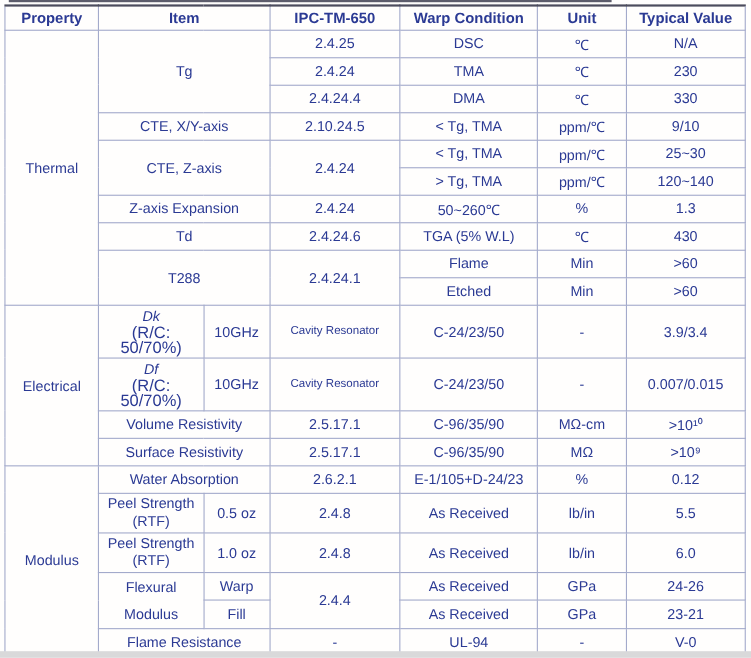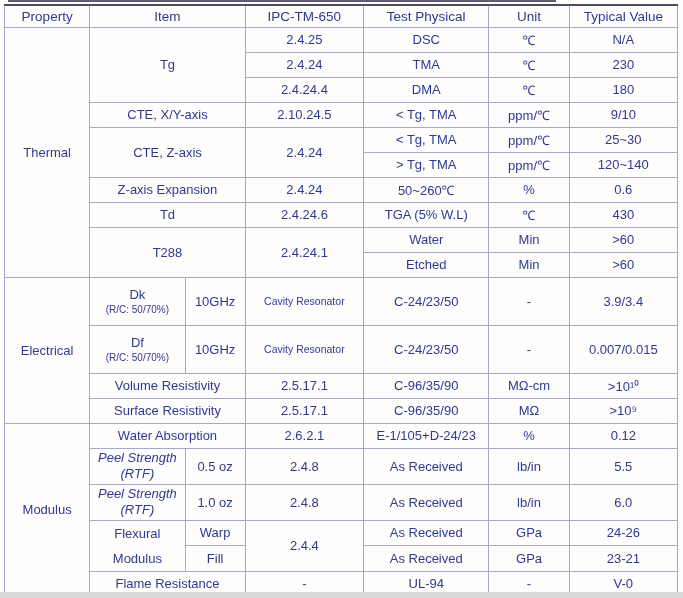--- a/index.html
+++ b/index.html
@@ -26,32 +26,32 @@
     border-top: 2px solid #4c4c5e;
     border-bottom: 2px solid #2b3990;
   }
   th, td {
     border: 1px solid #a3aacb;
     text-align: center; vertical-align: middle;
     color: #2b3a94;
     padding: 0 2px;
     overflow: hidden;
   }
-  th { font-size: 13.5px; font-weight: normal; }
+  th { font-size: 13.5px; font-weight: bold; }
   td { font-size: 13px; font-weight: normal; }
 
   tr.h22 { height: 22px; }
   tr.h25 { height: 25px; }
   tr.h48 { height: 48px; }
   tr.h36 { height: 36px; }
 
-  td .l1 { display: block; font-size: 13px; line-height: 17px; }
-  td .l2 { display: block; font-size: 10px; line-height: 14px; }
+  td .l1 { display: block; font-size: 13px; line-height: 17px; font-style: italic; }
+  td .l2 { display: block; font-size: 15px; line-height: 14px; }
   td.small { font-size: 10.5px; }
-  td.pre { white-space: pre-line; line-height: 16px; font-style: italic; }
+  td.pre { white-space: pre-line; line-height: 16px; }
   td.pre-wide { white-space: pre-line; line-height: 25px; }
 
   .bottom-strip {
     position: absolute; left: 0; bottom: 0; width: 683px; height: 6px;
     background: #d9d9da;
   }
 </style>
 </head>
 <body>
 
@@ -67,21 +67,21 @@
       <col style="width:125px">
       <col style="width:80px">
       <col style="width:108px">
     </colgroup>
 
     <thead>
       <tr class="h22">
         <th>Property</th>
         <th colspan="2">Item</th>
         <th>IPC-TM-650</th>
-        <th>Test Physical</th>
+        <th>Warp Condition</th>
         <th>Unit</th>
         <th>Typical Value</th>
       </tr>
     </thead>
 
     <tbody>
 
       <tr class="h25">
         <td rowspan="10">Thermal</td>
         <td colspan="2" rowspan="3">Tg</td>
@@ -93,21 +93,21 @@
       <tr class="h25">
         <td>2.4.24</td>
         <td>TMA</td>
         <td>℃</td>
         <td>230</td>
       </tr>
       <tr class="h25">
         <td>2.4.24.4</td>
         <td>DMA</td>
         <td>℃</td>
-        <td>180</td>
+        <td>330</td>
       </tr>
       <tr class="h25">
         <td colspan="2">CTE, X/Y-axis</td>
         <td>2.10.24.5</td>
         <td>&lt; Tg, TMA</td>
         <td>ppm/℃</td>
         <td>9/10</td>
       </tr>
       <tr class="h25">
         <td colspan="2" rowspan="2">CTE, Z-axis</td>
@@ -119,33 +119,33 @@
       <tr class="h25">
         <td>&gt; Tg, TMA</td>
         <td>ppm/℃</td>
         <td>120~140</td>
       </tr>
       <tr class="h25">
         <td colspan="2">Z-axis Expansion</td>
         <td>2.4.24</td>
         <td>50~260℃</td>
         <td>%</td>
-        <td>0.6</td>
+        <td>1.3</td>
       </tr>
       <tr class="h25">
         <td colspan="2">Td</td>
         <td>2.4.24.6</td>
         <td>TGA (5% W.L)</td>
         <td>℃</td>
         <td>430</td>
       </tr>
       <tr class="h25">
         <td colspan="2" rowspan="2">T288</td>
         <td rowspan="2">2.4.24.1</td>
-        <td>Water</td>
+        <td>Flame</td>
         <td>Min</td>
         <td>&gt;60</td>
       </tr>
       <tr class="h25">
         <td>Etched</td>
         <td>Min</td>
         <td>&gt;60</td>
       </tr>
 
       <tr class="h48">

